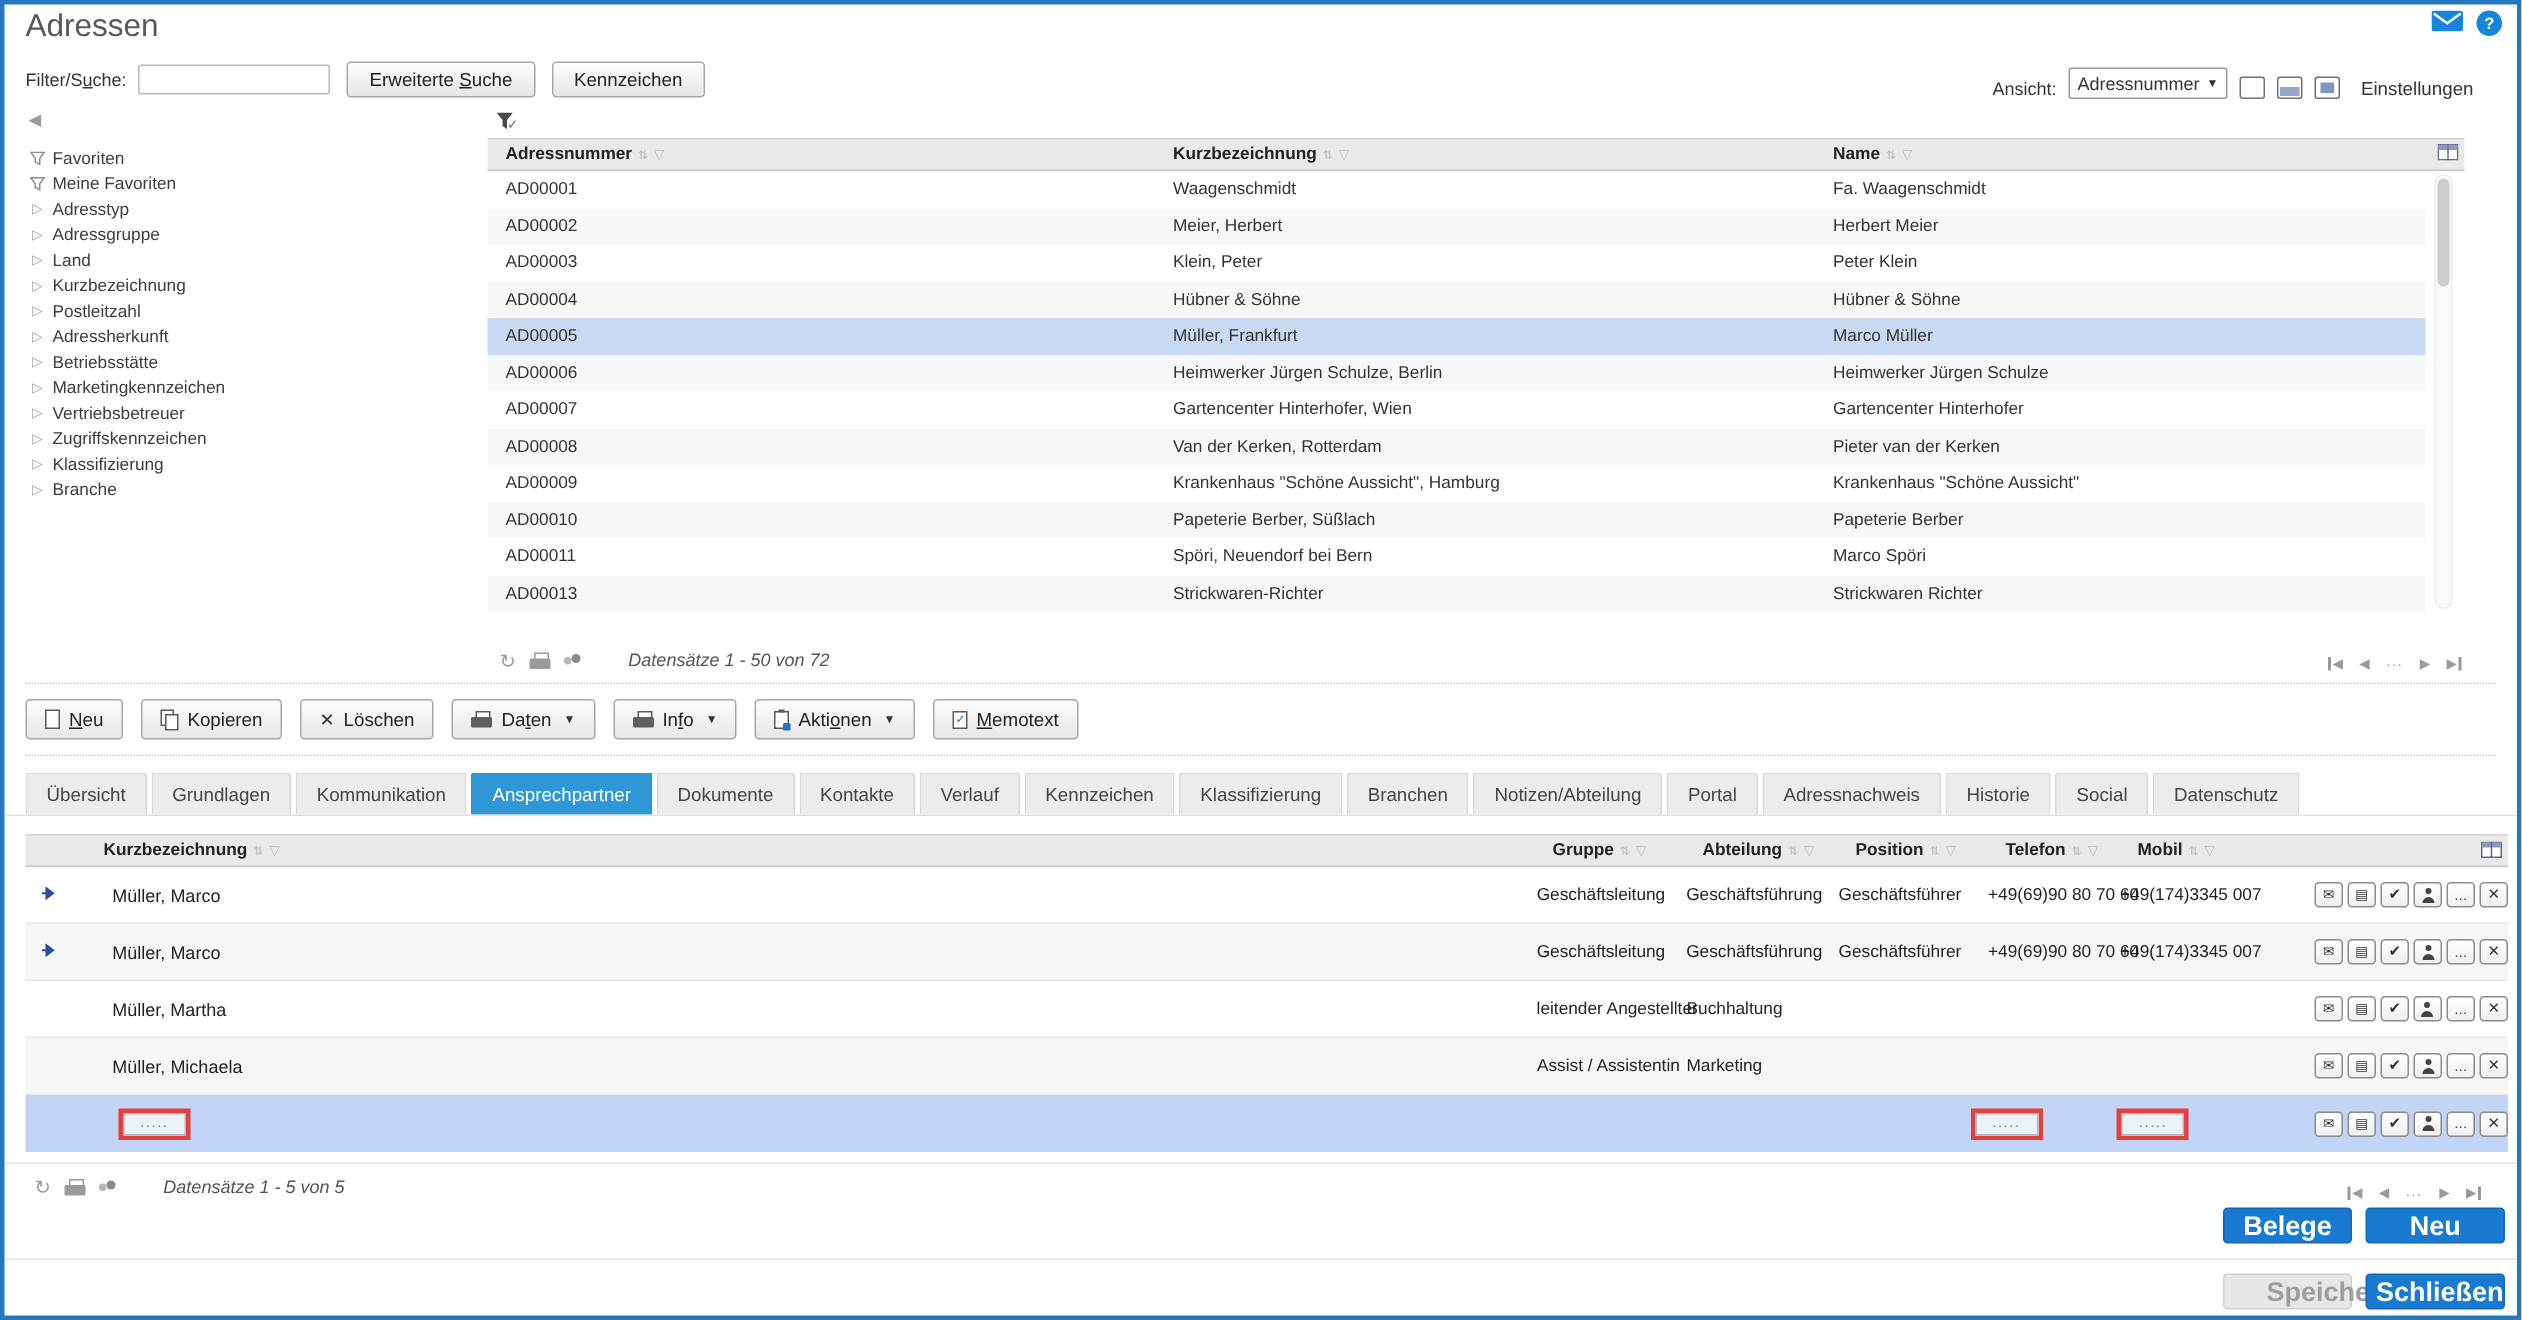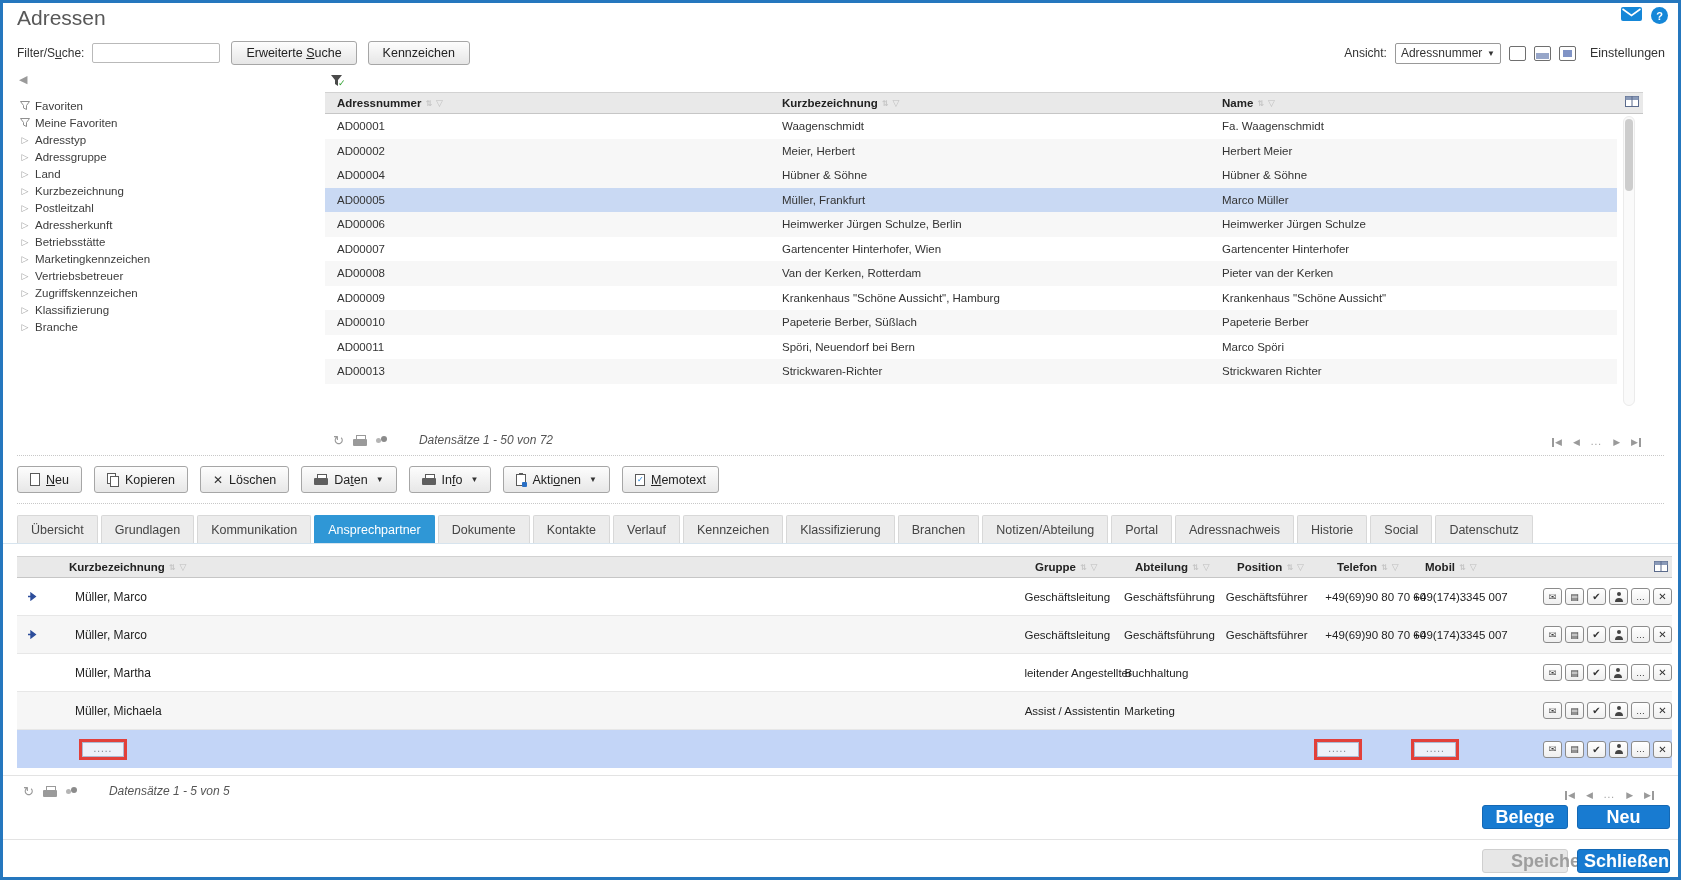--- a/index.html
+++ b/index.html
@@ -13,21 +13,21 @@
   .topicons{position:absolute;right:10px;top:4px;display:flex;align-items:center;gap:9px;}
   .helpicon{width:17px;height:17px;border-radius:50%;background:#1587d8;color:#fff;font-weight:bold;
     font-size:11px;display:flex;align-items:center;justify-content:center;}
 
   
   .filterbar{position:absolute;left:14px;top:37px;right:10px;height:26px;display:flex;align-items:center;}
   .flabel{font-size:12px;color:#333;margin-right:8px;}
   .searchinput{width:128px;height:20px;border:1px solid #b9b9b9;border-radius:2px;padding:0 4px;font-size:12px;}
   .gbtn{height:24px;padding:0 14px;margin-left:11px;background:linear-gradient(#fdfdfd,#e6e6e6);
     border:1px solid #a6a6a6;border-radius:3px;font-size:12.5px;color:#222;}
-  .viewgroup{position:absolute;right:3px;top:0;height:26px;display:flex;align-items:center;gap:8px;}
+  .viewgroup{position:absolute;right:19px;top:0;height:26px;display:flex;align-items:flex-end;gap:8px;}
   .selectbox{width:106px;height:21px;border:1px solid #999;border-radius:2px;background:#fff;
     display:flex;align-items:center;justify-content:space-between;padding:0 5px;font-size:12px;}
   .selcaret{font-size:8px;color:#333;}
   .viewicon{width:17px;height:15px;border:1px solid #6f6f6f;border-radius:2px;background:#fff;position:relative;display:inline-block;}
   .viewicon.v2::after{content:"";position:absolute;left:1px;right:1px;bottom:1px;height:6px;background:#97a6c9;}
   .viewicon.v3::after{content:"";position:absolute;left:3px;right:3px;top:3px;bottom:3px;background:#8194c6;}
   .settings{font-size:12.5px;color:#333;margin-left:6px;cursor:pointer;}
 
   
   .sidebar{position:absolute;left:14px;top:68px;width:300px;}
@@ -312,20 +312,25 @@
     <div class="arows" id="arows">
         <div class="arow">
           <div class="ac ac1">AD00001</div>
           <div class="ac ac2">Waagenschmidt</div>
           <div class="ac ac3">Fa. Waagenschmidt</div>
         </div>
         <div class="arow alt">
           <div class="ac ac1">AD00002</div>
           <div class="ac ac2">Meier, Herbert</div>
           <div class="ac ac3">Herbert Meier</div>
+        </div>
+        <div class="arow">
+          <div class="ac ac1">AD00003</div>
+          <div class="ac ac2">Klein, Peter</div>
+          <div class="ac ac3">Peter Klein</div>
         </div>
         <div class="arow alt">
           <div class="ac ac1">AD00004</div>
           <div class="ac ac2">Hübner &amp; Söhne</div>
           <div class="ac ac3">Hübner &amp; Söhne</div>
         </div>
         <div class="arow selected">
           <div class="ac ac1">AD00005</div>
           <div class="ac ac2">Müller, Frankfurt</div>
           <div class="ac ac3">Marco Müller</div>

